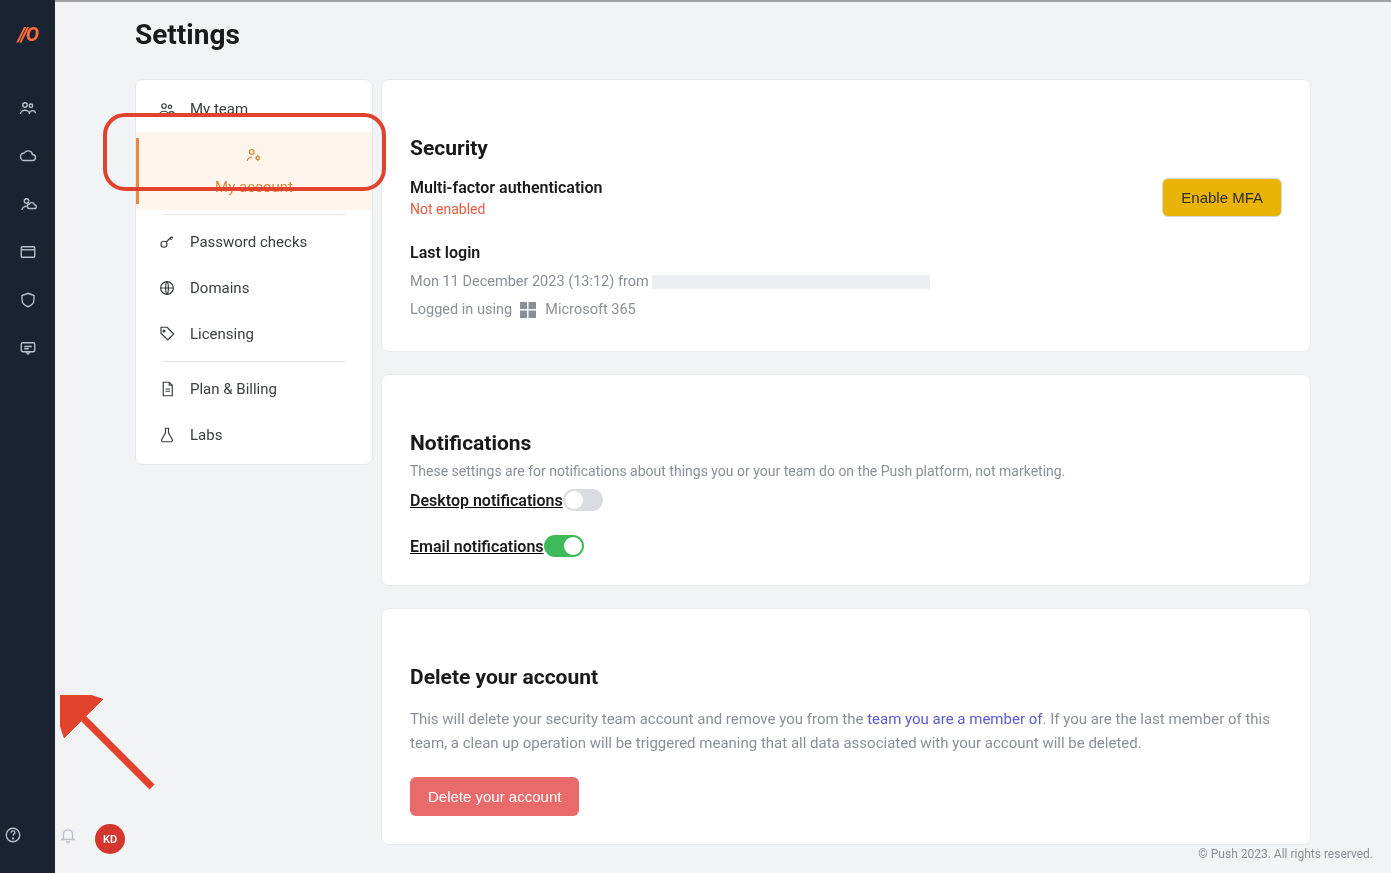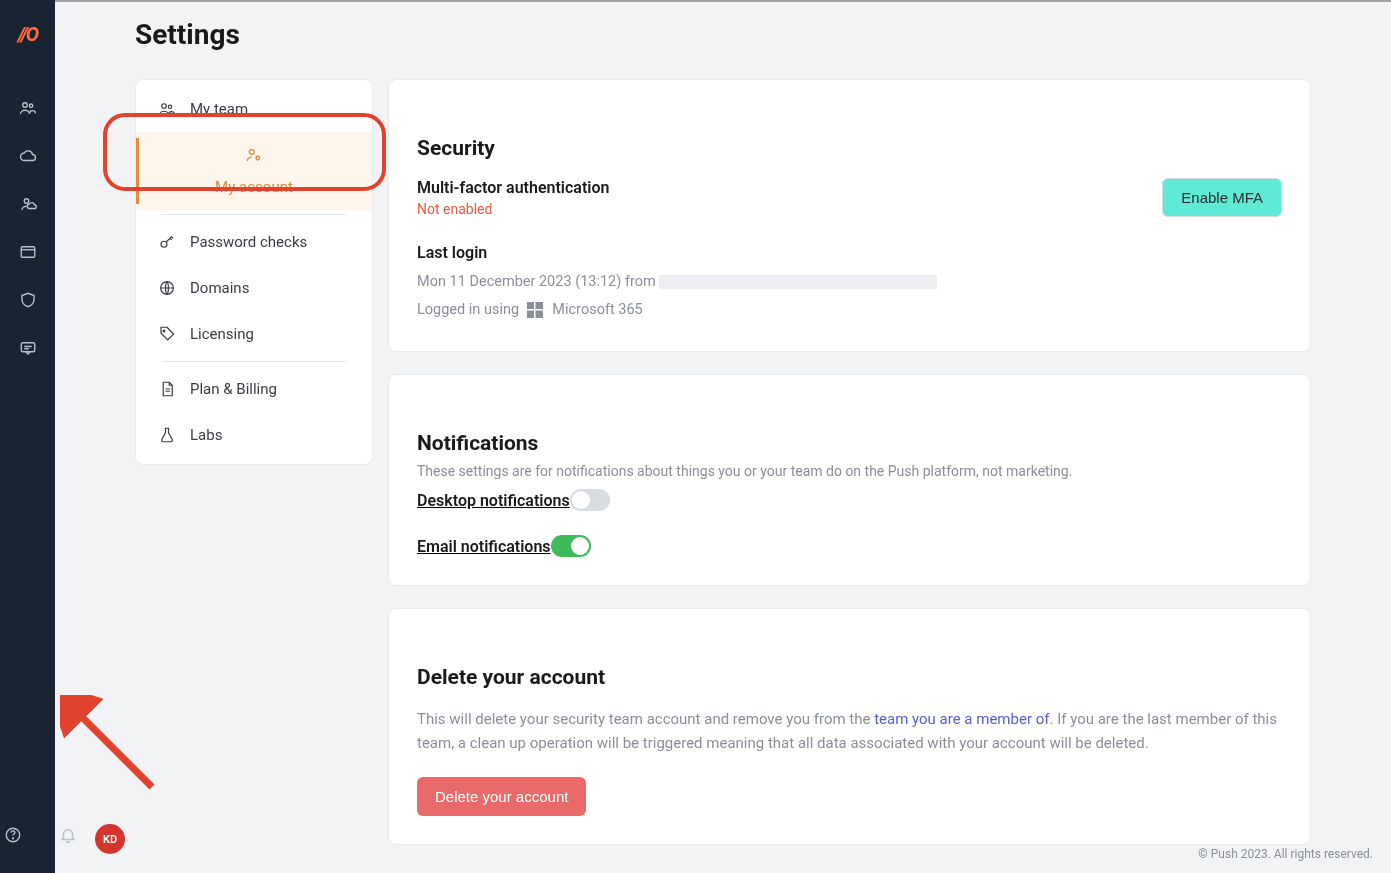--- a/index.html
+++ b/index.html
@@ -77,21 +77,21 @@
     border-top: 2px solid #a3a3a3;
   }
   h1.page-title {
     font-size: 28px;
     font-weight: 700;
     color: #1a1a1a;
     margin-bottom: 28px;
   }
   .content-row {
     display: flex;
-    gap: 15px;
+    gap: 8px;
     align-items: flex-start;
   }
   .settings-nav {
     width: 238px;
     background: #fff;
     border: 1px solid #e8e9ec;
     border-radius: 8px;
     padding: 6px 0;
     flex-shrink: 0;
   }
@@ -158,21 +158,21 @@
     font-weight: 600;
     color: #1a1a1a;
   }
   .sec-status {
     color: #ea5a3f;
     font-size: 14px;
     margin-top: 4px;
   }
   .btn-outline {
     border: 1px solid #d6d9de;
-    background: #5eead4;
+    background: #eab308;
     border-radius: 6px;
     padding: 10px 18px;
     font-size: 15px;
     cursor: pointer;
     color: #2a2d33;
   }
   .login-info {
     color: #8a8f98;
     font-size: 14.5px;
     line-height: 1.9;

